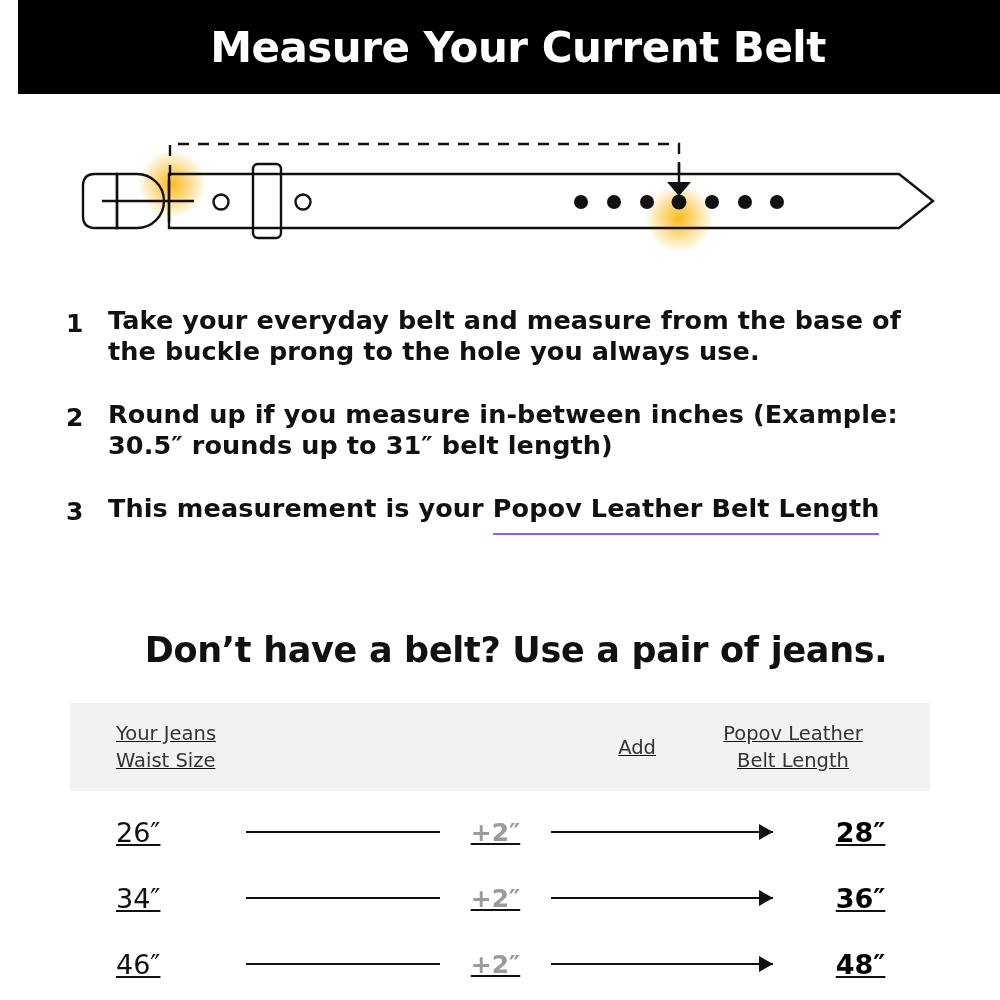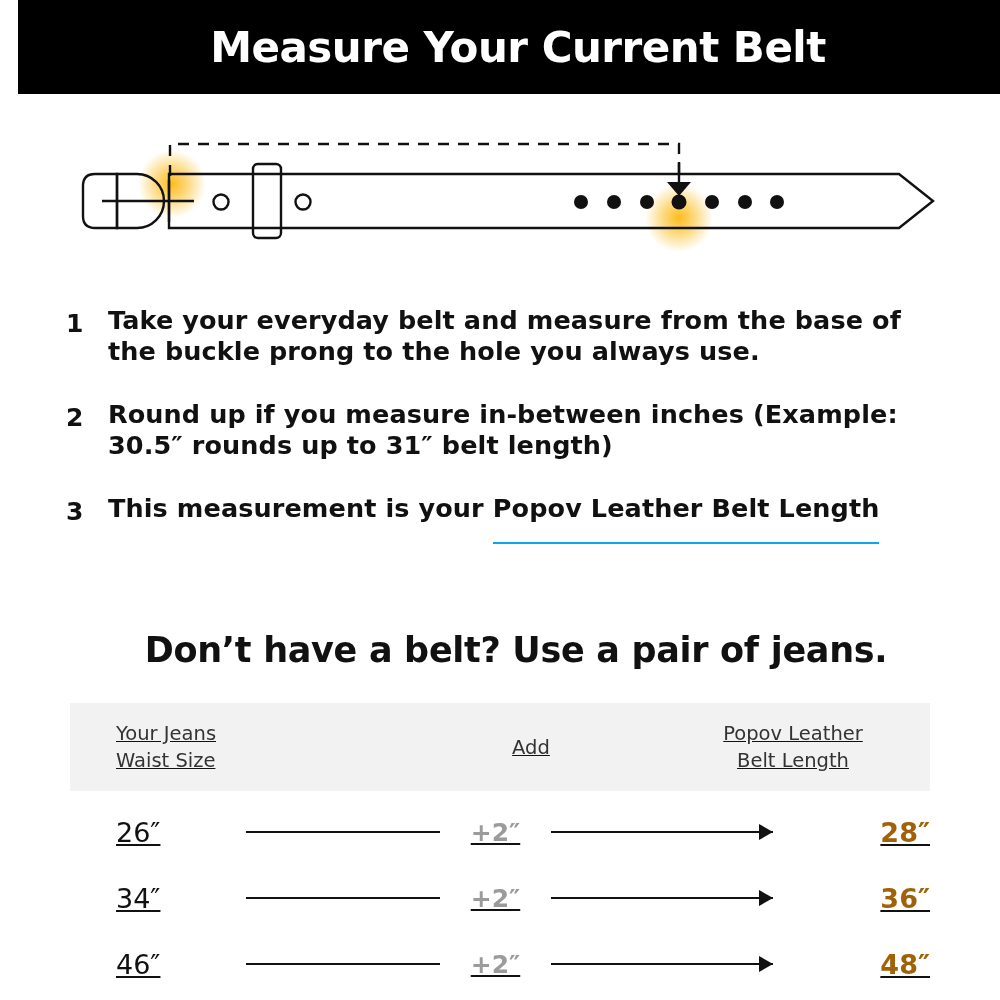--- a/index.html
+++ b/index.html
@@ -66,22 +66,22 @@
     color: #111111;
   }
   .step-text {
     font-size: 25.5px;
     line-height: 31px;
     color: #111111;
     font-weight: 700;
     letter-spacing: 0.1px;
   }
   .underline-link {
-    border-bottom: 2px solid #0ea5e9;
-    padding-bottom: 19px;
+    border-bottom: 2px solid #8b5cf6;
+    padding-bottom: 10px;
   }
 
   
   .jeans-heading {
     position: absolute;
     left: 16px;
     top: 630px;
     width: 1000px;
     text-align: center;
     font-size: 35px;
@@ -101,21 +101,21 @@
   .table-head {
     background: #f2f2f2;
     height: 88px;
     display: flex;
     align-items: center;
   }
   .th {
     font-size: 19.5px;
     line-height: 27px;
     color: #333333;
-    text-align: center;
+    text-align: right;
   }
   .th-col1 { width: 290px; padding-left: 46px; text-align: left; }
   .th-col2 { width: 250px; }
   .th-col3 { width: 274px; text-align: center; }
 
   .row {
     height: 50px;
     display: flex;
     align-items: center;
     margin-top: 16px;
@@ -156,25 +156,25 @@
     top: 50%;
     transform: translateY(-50%);
     width: 0;
     height: 0;
     border-top: 8px solid transparent;
     border-bottom: 8px solid transparent;
     border-left: 14px solid #111111;
   }
   .cell-result {
     width: 150px;
-    text-align: right;
+    text-align: center;
     padding-left: 18px;
     font-size: 27px;
     font-weight: 700;
-    color: #a16207;
+    color: #000000;
   }
 </style>
 </head>
 <body>
 
 <div class="header-bar">
   <div class="header-title">Measure Your Current Belt</div>
 </div>
 
 <div class="belt-illustration">

